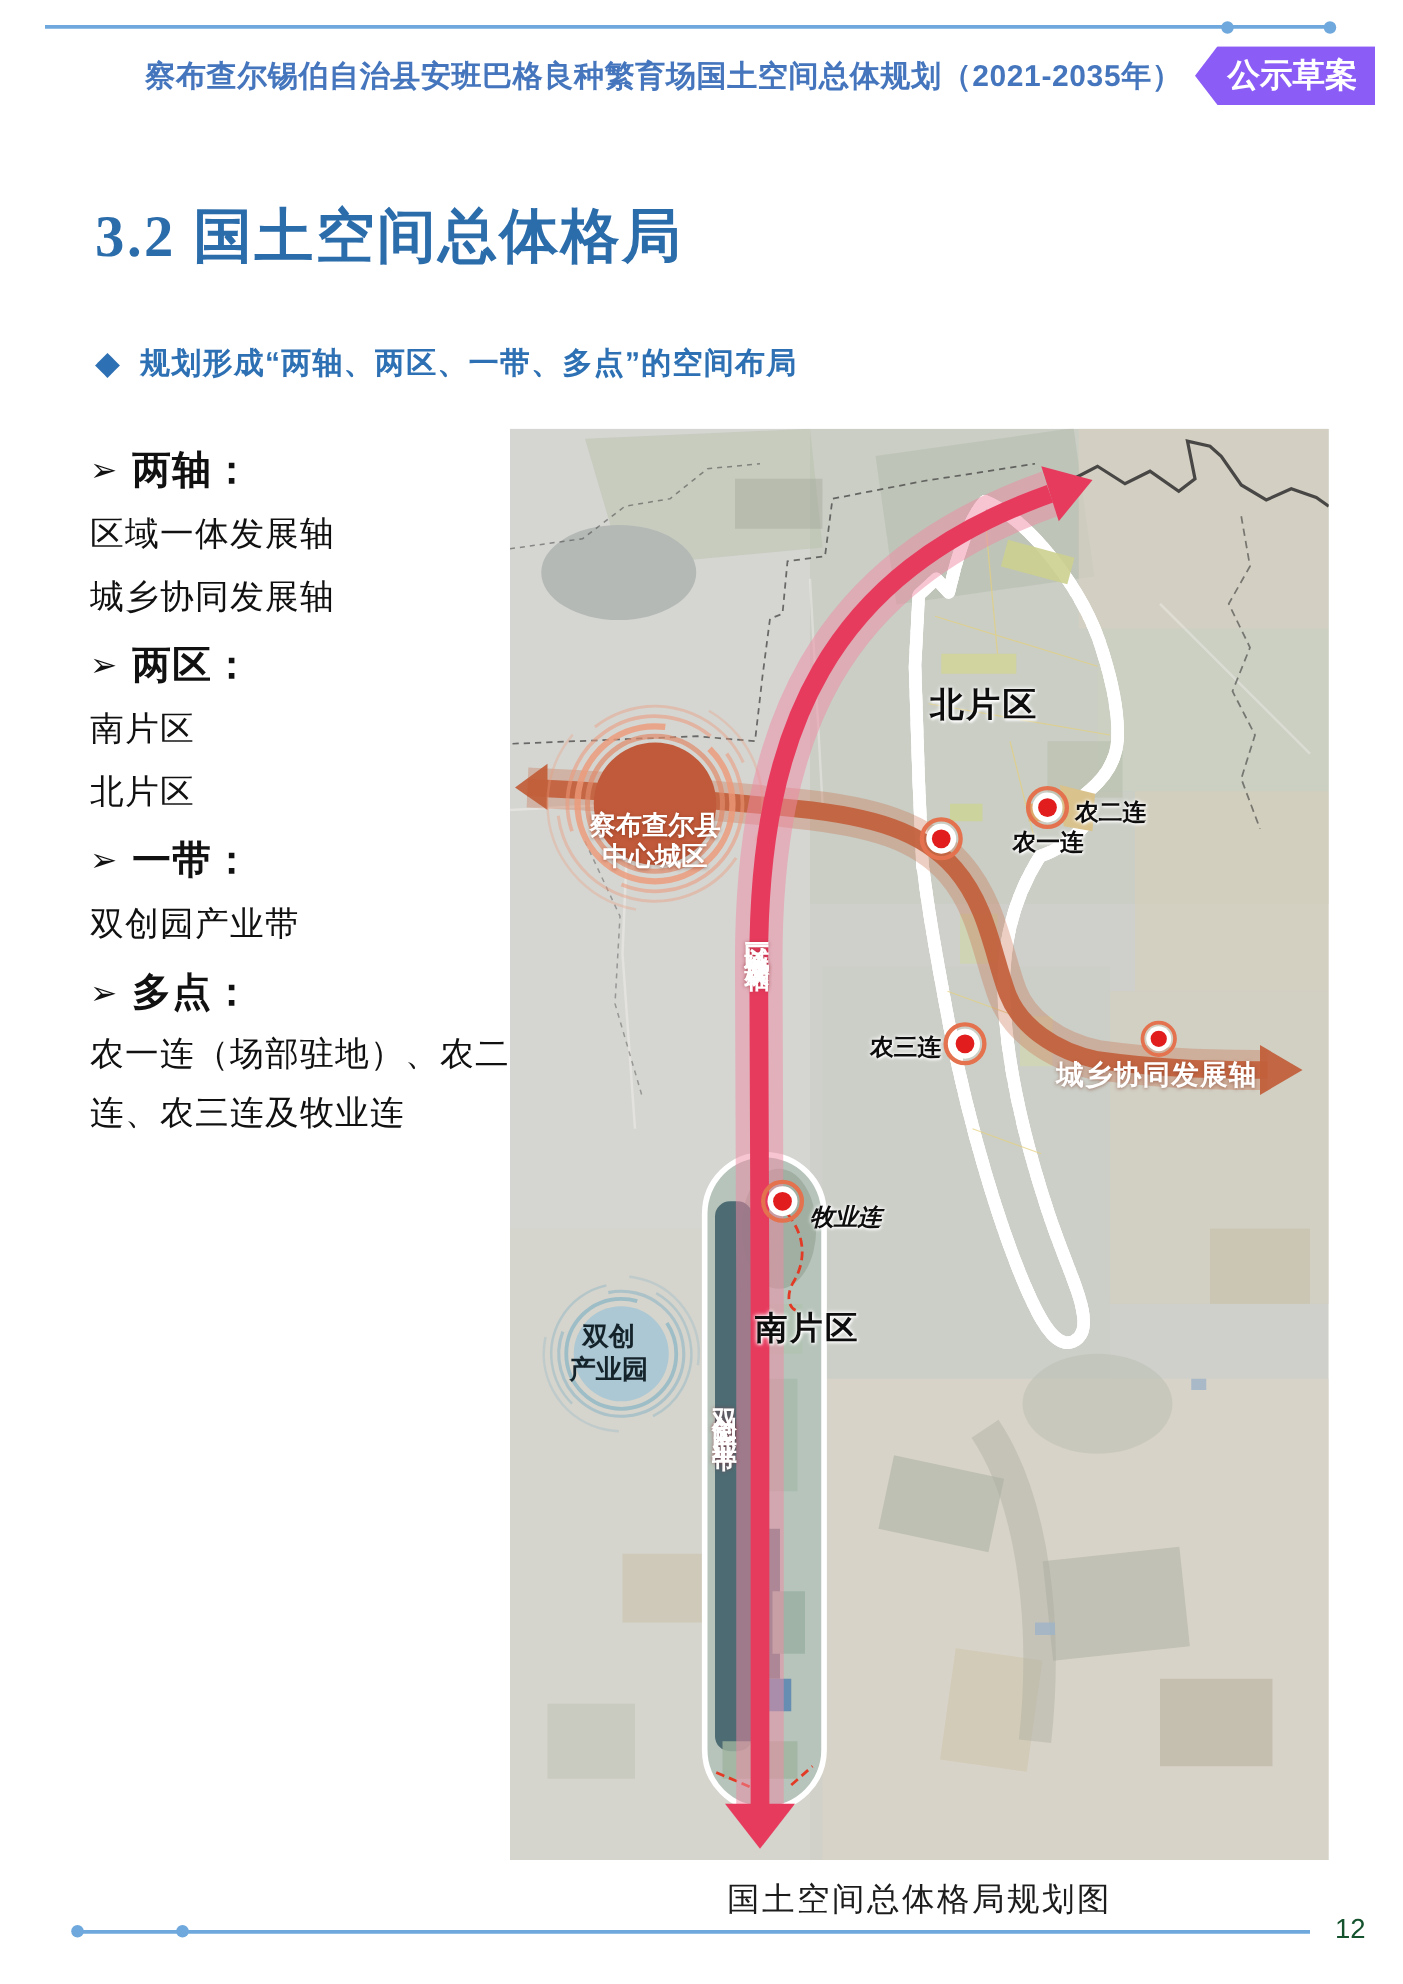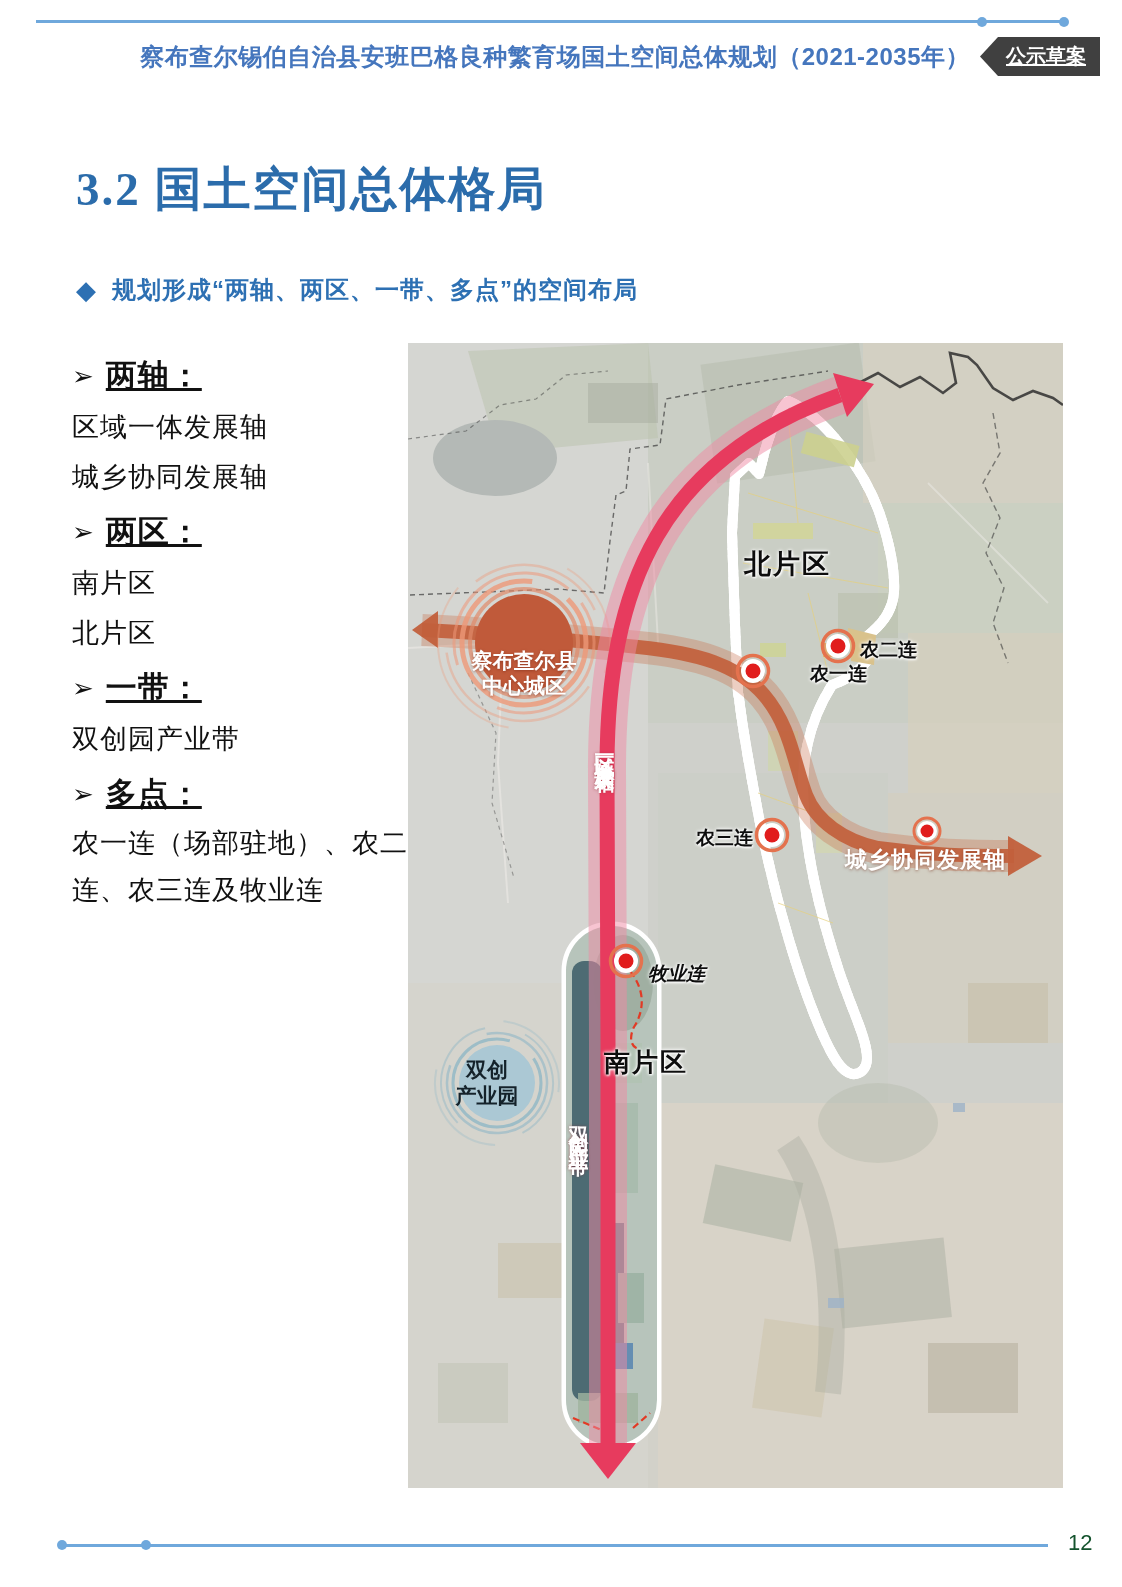--- a/index.html
+++ b/index.html
@@ -6,38 +6,37 @@
   .page {
     position:relative; width:1122px; height:1587px; background:#ffffff;
     font-family:"Liberation Sans", sans-serif; overflow:hidden;padding-left:36px;
   }
   
   .top-rule { position:absolute; left:36px; top:20px; width:1028px; height:3px; background:#6fa8dc; }
   .rule-dot { position:absolute; width:10px; height:10px; border-radius:50%; background:#6fa8dc; }
   .header-row { position:absolute; top:37px; right:58px; display:flex; align-items:center; gap:10px; }
   .doc-title { color:#4576bd; font-size:24px; font-weight:bold; letter-spacing:0.5px; white-space:nowrap; }
   .badge {
-    background:#404040; color:#ffffff; font-size:20px; font-weight:bold;
+    background:#8b5cf6; color:#ffffff; font-size:26px; font-weight:bold;
     padding:6px 14px 6px 26px; white-space:nowrap;
     clip-path:polygon(18px 0, 100% 0, 100% 100%, 18px 100%, 0 50%);
-    text-decoration:underline;
   }
   
   .section-title {
     position:absolute; left:76px; top:158px; color:#2b6cab;
     font-family:"Liberation Serif", serif; font-weight:bold; font-size:47px; letter-spacing:2px;
   }
   .subheading { position:absolute; left:76px; top:274px; display:flex; align-items:center; gap:16px; }
   .subheading .diamond { color:#2d70b3; font-size:26px; line-height:1; }
   .subheading .sub-text { color:#2d70b3; font-size:24px; font-weight:bold; letter-spacing:1px; }
   
   .key-list { position:absolute; left:72px; top:350px; width:352px; color:#111; }
   .group-heading { display:flex; align-items:center; gap:12px; height:52px; }
   .group-heading .bullet { font-size:26px; color:#111; line-height:1; }
-  .group-heading .g-label { font-size:31px; font-weight:bold; letter-spacing:1px;text-decoration:underline; }
+  .group-heading .g-label { font-size:31px; font-weight:bold; letter-spacing:1px; }
   .detail { font-size:27px; line-height:50px; letter-spacing:1px; }
   .group { margin-bottom:4px; }
   
   .map-wrap { position:absolute; left:408px; top:343px; width:655px; height:1145px; }
   .map-wrap svg { position:absolute; left:0; top:0; }
   .m-label { position:absolute; font-weight:bold; color:#0d0d0d; font-size:19px; white-space:nowrap;
              text-shadow:0 0 3px #fff, 0 0 4px #fff, 1px 1px 2px #fff; }
   .m-label.big { font-size:27px; letter-spacing:2px; }
   .m-label.white { color:#ffffff; text-shadow:0 1px 3px rgba(120,50,30,.55); }
   .v-label { position:absolute; writing-mode:vertical-rl; text-orientation:upright;
@@ -270,18 +269,19 @@
     <div class="circle-label county" style="left:55px; top:273px; width:122px;margin-top:32px;">
       <div>察布查尔县</div>
       <div>中心城区</div>
     </div>
     <div class="circle-label park" style="left:39px; top:714px; width:80px;">
       <div>双创</div>
       <div>产业园</div>
     </div>
   </div>
 
+  <div class="map-caption">国土空间总体格局规划图</div>
   <div class="bottom-rule"></div>
   <div class="rule-dot" style="left:57px; top:1540px;"></div>
   <div class="rule-dot" style="left:141px; top:1540px;"></div>
   <div class="page-number">12</div>
 
 </div>
 
 </body></html>

